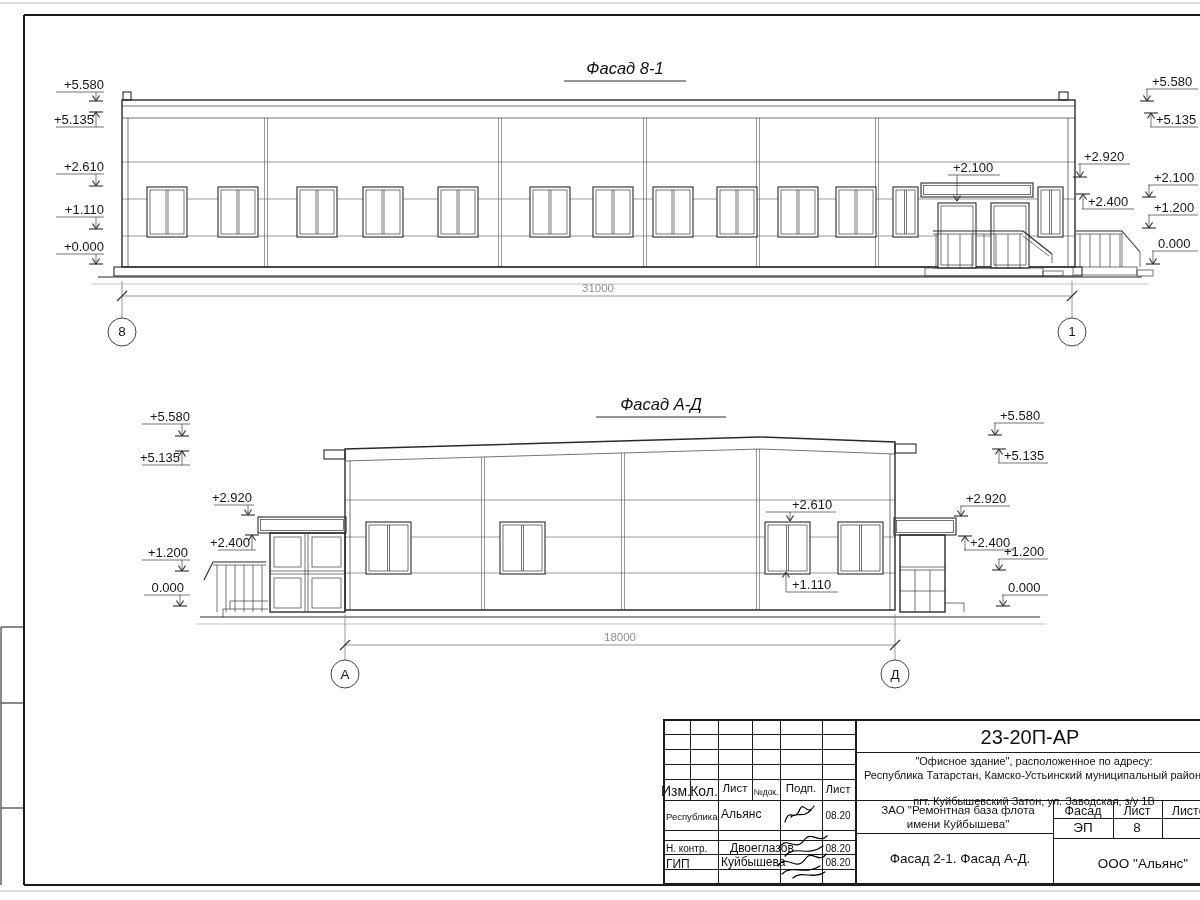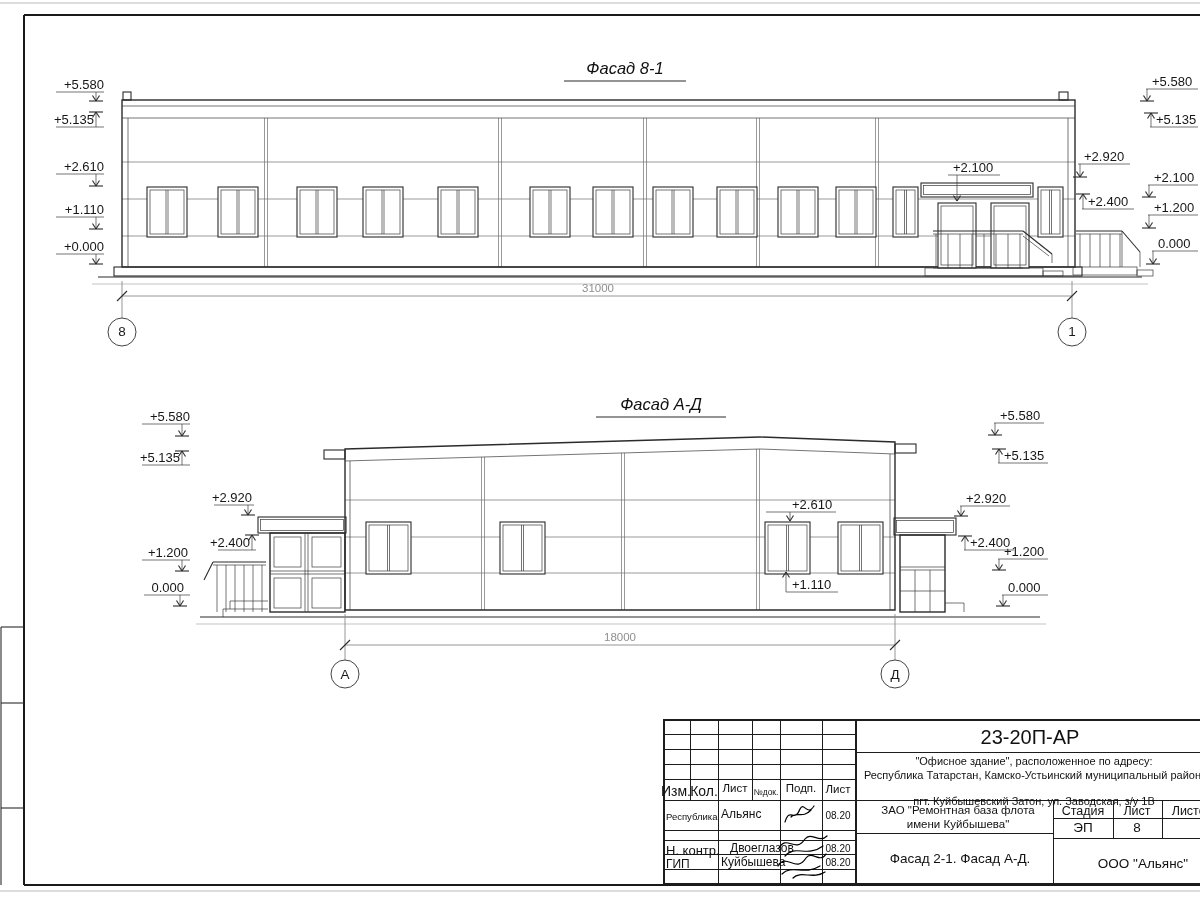--- a/index.html
+++ b/index.html
@@ -448,38 +448,38 @@
     <span class="t ctr" style="left:41px;top:64px;font-size:14px">Кол.</span>
     <span class="t ctr" style="left:72px;top:63px;font-size:11.5px">Лист</span>
     <span class="t ctr" style="left:103px;top:68px;font-size:8.5px">№док.</span>
     <span class="t ctr" style="left:138px;top:63px;font-size:11.5px">Подп.</span>
     <span class="t ctr" style="left:175px;top:64px;font-size:11.5px">Лист</span>
 
     <span class="t" style="left:3px;top:92px;font-size:9.5px">Республика</span>
     <span class="t" style="left:58px;top:88px;font-size:12px">Альянс</span>
     <span class="t ctr" style="left:175px;top:91px;font-size:10px">08.20</span>
 
-    <span class="t" style="left:3px;top:124px;font-size:13px">Н. контр.</span>
+    <span class="t" style="left:3px;top:124px;font-size:10px">Н. контр.</span>
     <span class="t" style="left:67px;top:122px;font-size:12px">Двоеглазов</span>
     <span class="t ctr" style="left:175px;top:124px;font-size:10px">08.20</span>
 
     <span class="t" style="left:3px;top:138px;font-size:12px">ГИП</span>
     <span class="t" style="left:58px;top:136px;font-size:12px">Куйбышева</span>
     <span class="t ctr" style="left:175px;top:138px;font-size:10px">08.20</span>
 
     <span class="t ctr" style="left:367px;top:7px;font-size:20px">23-20П-АР</span>
     <span class="t ctr" style="left:371px;top:36px;font-size:11px">"Офисное здание", расположенное по адресу:</span>
     <span class="t ctr" style="left:371px;top:50px;font-size:11px">Республика Татарстан, Камско-Устьинский муниципальный район,</span>
     <span class="t ctr" style="left:371px;top:76px;font-size:11px">пгт. Куйбышевский Затон, ул. Заводская, з/у 1В</span>
 
     <span class="t ctr" style="left:295px;top:85px;font-size:11.5px">ЗАО "Ремонтная база флота</span>
     <span class="t ctr" style="left:295px;top:99px;font-size:11.5px">имени Куйбышева"</span>
     <span class="t ctr" style="left:297px;top:132px;font-size:13.5px">Фасад 2-1. Фасад А-Д.</span>
 
-    <span class="t ctr" style="left:420px;top:85px;font-size:12.5px">Стадия</span>
+    <span class="t ctr" style="left:420px;top:85px;font-size:12.5px">Фасад</span>
     <span class="t ctr" style="left:474px;top:85px;font-size:12.5px">Лист</span>
     <span class="t ctr" style="left:529px;top:85px;font-size:12.5px">Листов</span>
     <span class="t ctr" style="left:420px;top:101px;font-size:13.5px">ЭП</span>
     <span class="t ctr" style="left:474px;top:101px;font-size:13.5px">8</span>
     <span class="t ctr" style="left:480px;top:137px;font-size:13.5px">ООО "Альянс"</span>
 
     <svg style="left: 118px; top: 81px; position: absolute;" width="40" height="30">
       <path class="sig" d="M4,22 C9,6 13,24 19,9 C23,1 26,17 33,6 M10,17 C15,11 22,19 30,10"></path>
     </svg>
     <svg style="left: 110px; top: 113px; position: absolute;" width="58" height="52">

